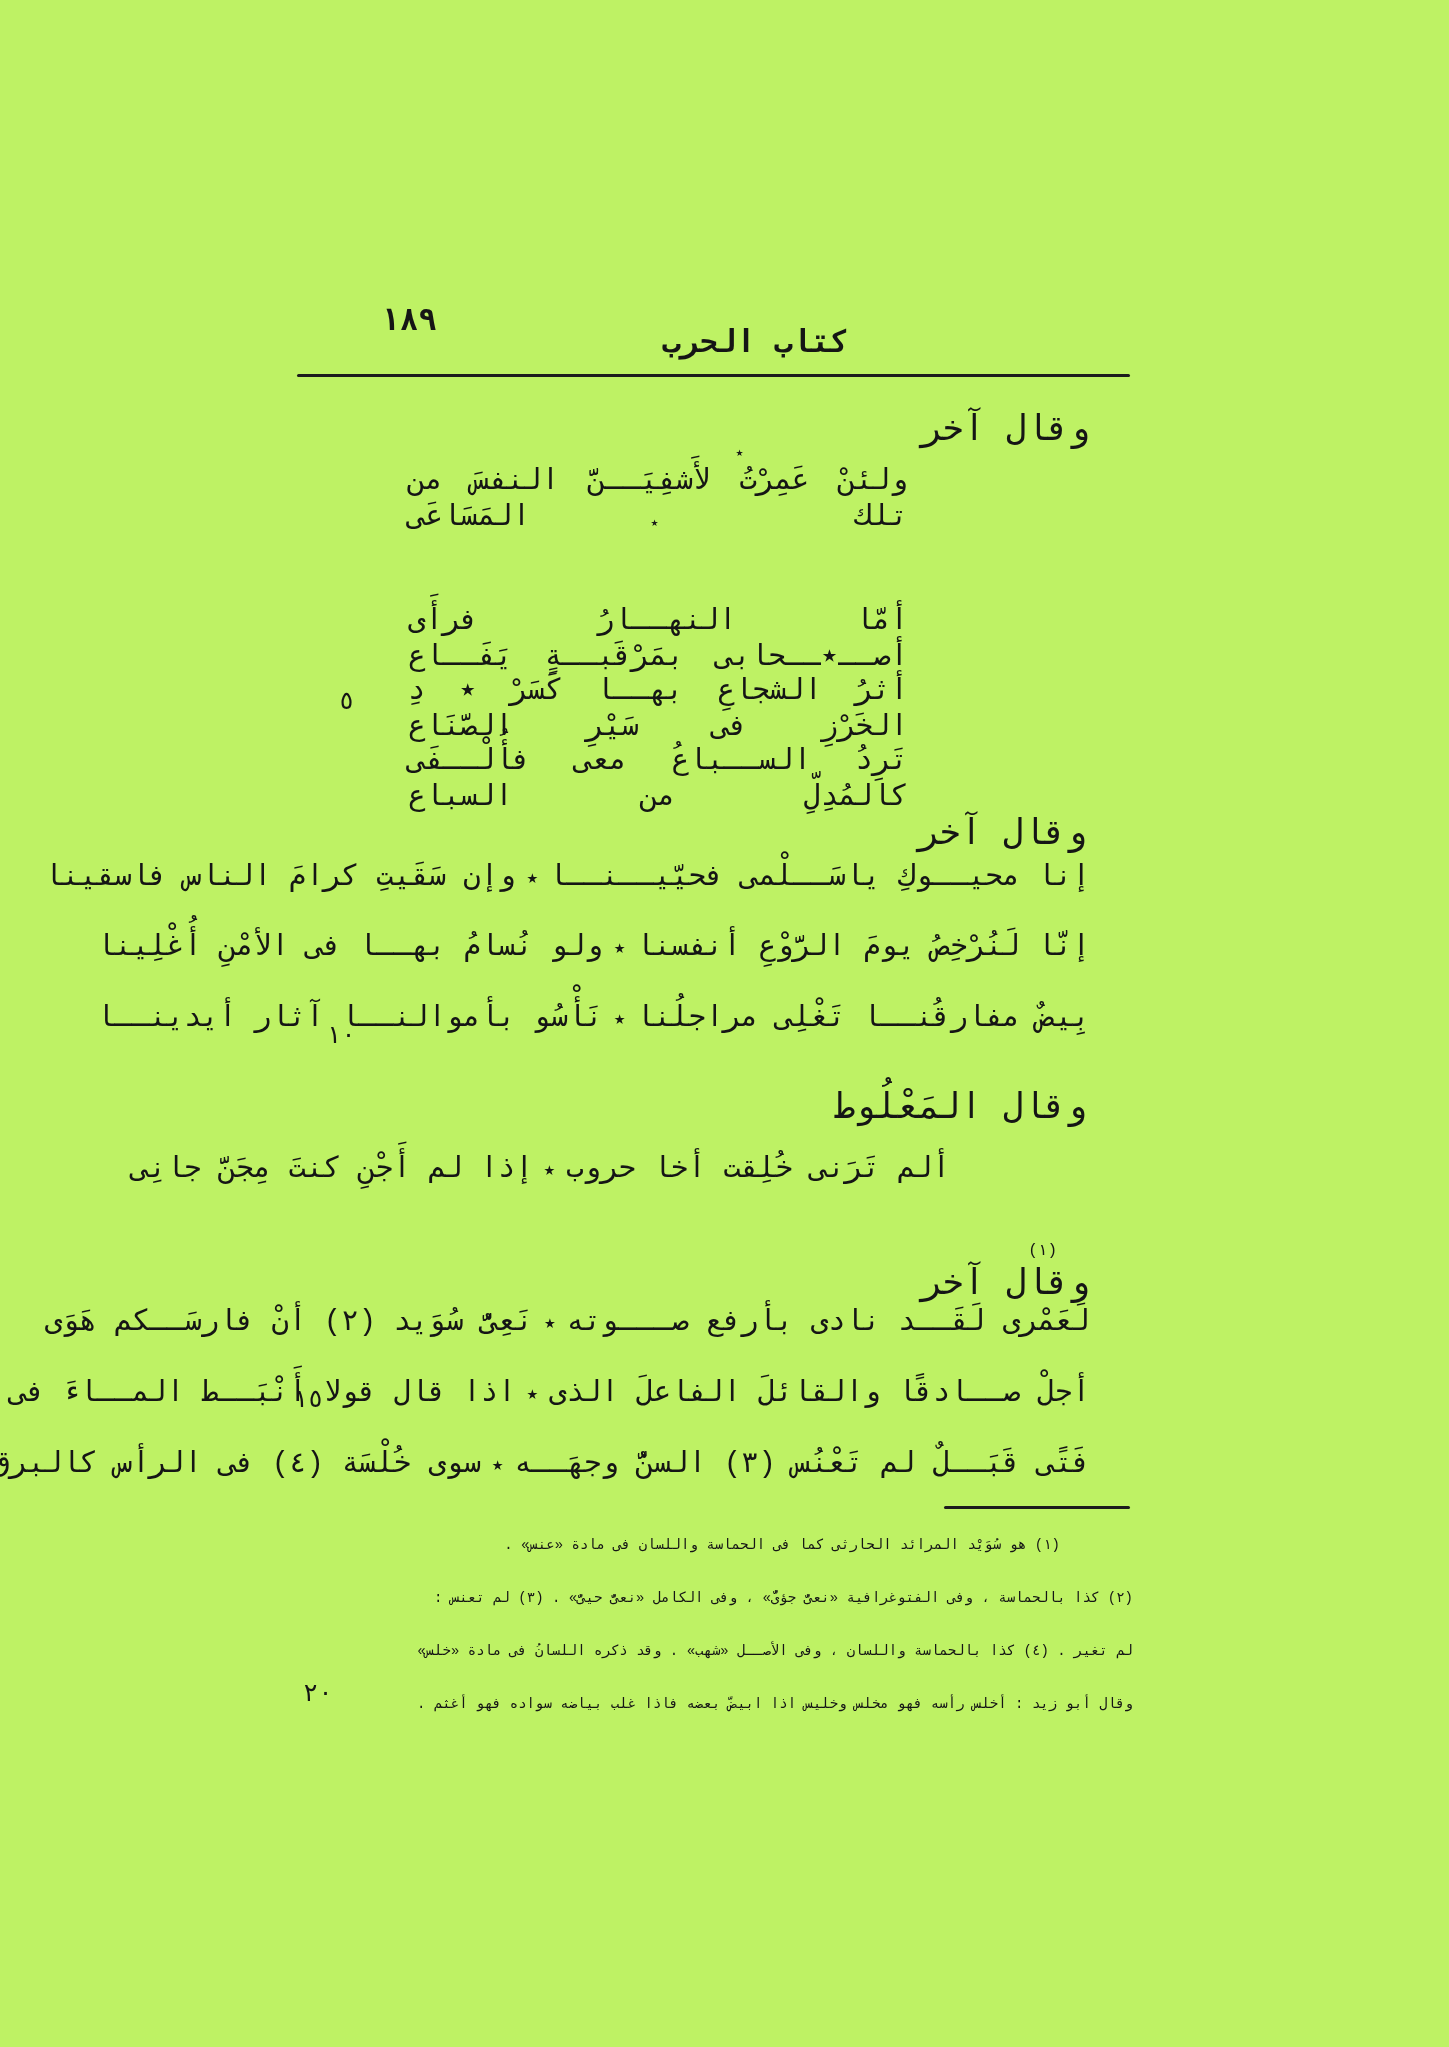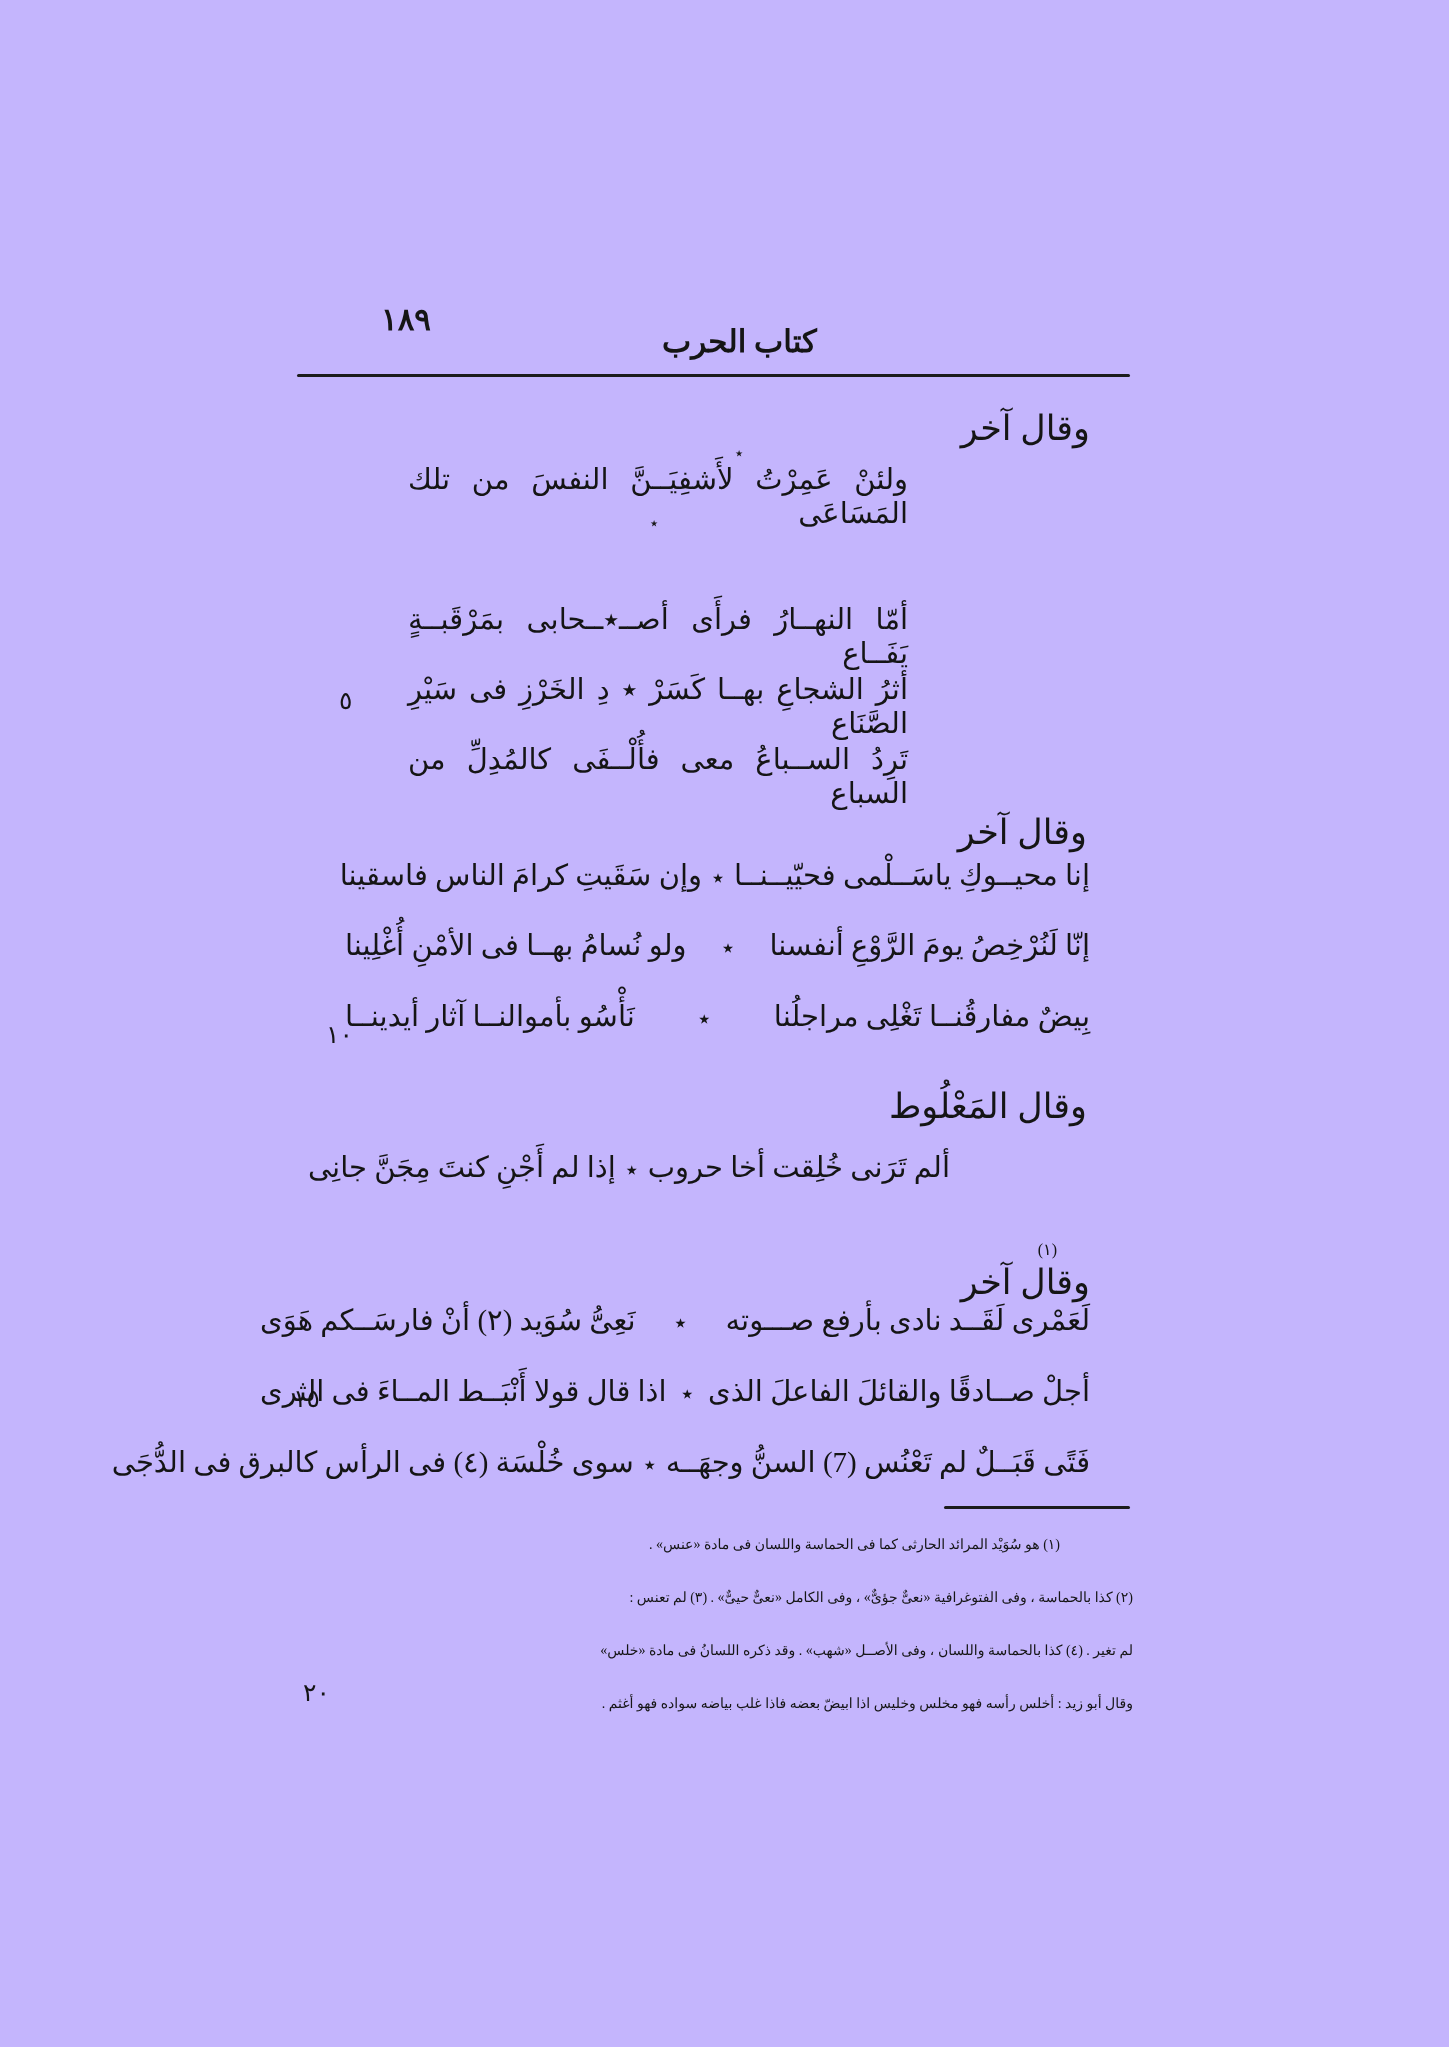--- a/index.html
+++ b/index.html
@@ -1,19 +1,19 @@
 <!DOCTYPE html>
 <html lang="ar"><head>
 <meta charset="utf-8">
 <style>
   html,body{margin:0;padding:0;background:#ffffff;}
   .page{
     position:relative;width:1449px;height:2047px;
-    background:#c4b5fd;overflow:hidden;
-    font-family:Liberation Serif, serif;color:#151515;
+    background:#bef264;overflow:hidden;
+    font-family:Liberation Mono, monospace;color:#151515;
   }
   .hdr-num{position:absolute;top:301px;left:381px;font-size:31px;font-weight:bold;direction:rtl;white-space:nowrap;}
   .hdr-title{position:absolute;top:297px;left:662px;font-size:31px;font-weight:bold;direction:rtl;white-space:nowrap;margin-top:26px;}
   .rule-main{position:absolute;top:374px;left:297px;width:833px;height:3px;background:#1c1c1c;border-radius:2px;}
   .rule-foot{position:absolute;top:1506px;left:944px;width:186px;height:3px;background:#1c1c1c;border-radius:2px;}
   .sec-heading{position:absolute;font-size:35px;direction:rtl;white-space:nowrap;}
   .h1{top:408px;right:359px;}
   .h2{top:812px;right:362px;}
   .h3{top:1086px;right:362px;}
   .h4{top:1262px;right:359px;}
@@ -94,21 +94,21 @@
     <span>لَعَمْرى لَقَــد نادى بأرفع صـــوته</span>
     <span class="star">٭</span>
     <span>نَعِىُّ سُوَيد (٢) أنْ فارسَــكم هَوَى</span>
   </div>
   <div class="verse v4 v4b">
     <span>أجلْ صــادقًا والقائلَ الفاعلَ الذى</span>
     <span class="star">٭</span>
     <span>اذا قال قولا أَنْبَــط المــاءَ فى الثرى</span>
   </div>
   <div class="verse v4 v4c">
-    <span>فَتًى قَبَــلٌ لم تَعْنُس (7) السنُّ وجهَــه</span>
+    <span>فَتًى قَبَــلٌ لم تَعْنُس (٣) السنُّ وجهَــه</span>
     <span class="star">٭</span>
     <span>سوى خُلْسَة (٤) فى الرأس كالبرق فى الدُّجَى</span>
   </div>
 
   <div class="mnum m5">٥</div>
   <div class="mnum m10">١٠</div>
   <div class="mnum m15">١٥</div>
   <div class="mnum m20">٢٠</div>
 
   <div class="rule-foot"></div>

